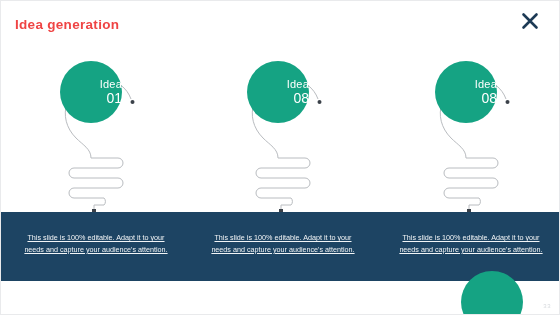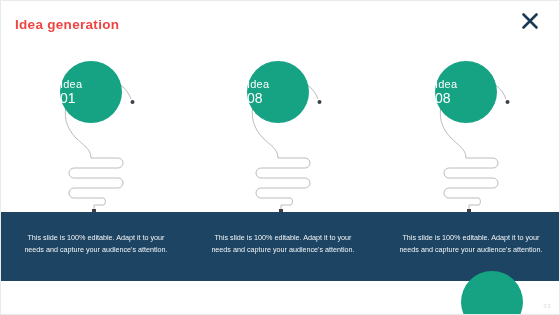--- a/index.html
+++ b/index.html
@@ -62,21 +62,21 @@
     position: absolute;
     left: 26px;
     top: 8px;
     width: 62px;
     height: 62px;
     border-radius: 50%;
     background: #15a383;
     color: #ffffff;
     display: flex;
     flex-direction: column;
-    align-items: flex-start;
+    align-items: flex-end;
     justify-content: center;
     line-height: 1.1;
     cursor: pointer;
   }
   .badge .badge-word {
     font-size: 11px;
     font-weight: normal;
     letter-spacing: 0.2px;
   }
   .badge .badge-num {
@@ -95,20 +95,21 @@
     background: #1d4463;
   }
   .desc {
     position: absolute;
     top: 20px;
     width: 150px;
     text-align: center;
     font-size: 7.2px;
     line-height: 1.65;
     color: #f2f5f7;
+    text-decoration: underline;
   }
 
   
   #green-circle {
     position: absolute;
     left: 460px;
     top: 270px;
     width: 62px;
     height: 62px;
     border-radius: 50%;

